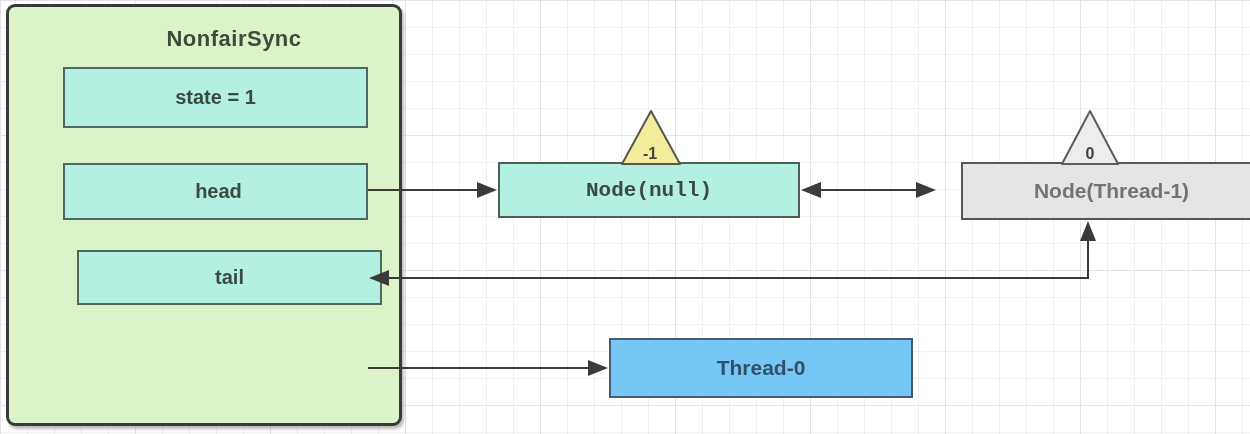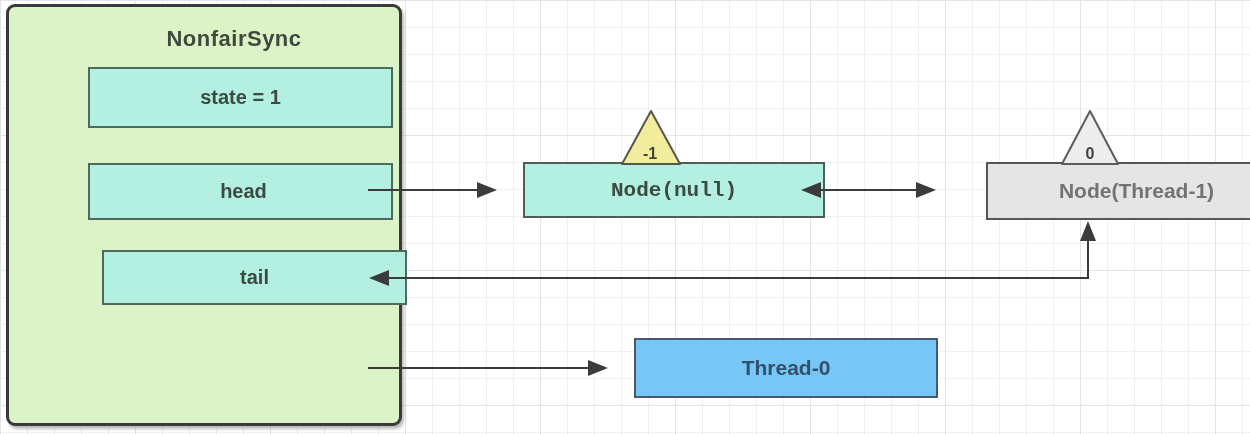--- a/index.html
+++ b/index.html
@@ -16,21 +16,20 @@
       linear-gradient(to right,#f0f0f4 1px,transparent 1px),
       linear-gradient(to bottom,#f0f0f4 1px,transparent 1px);
     background-size:135px 135px,135px 135px,27px 27px,27px 27px;
   }
   .box{
     position:absolute;
     box-sizing:border-box;
     display:flex;align-items:center;justify-content:center;
     text-align:right;
     z-index:1;
-    margin-left:25px;
   }
   .panel{
     left:6px;top:4px;width:396px;height:422px;
     background:#dcf3c7;
     border:3px solid #3a3a3a;
     border-radius:9px;
     box-shadow:2px 3px 3px rgba(60,60,60,0.35);
     z-index:0;
     position:absolute;
     box-sizing:border-box;

